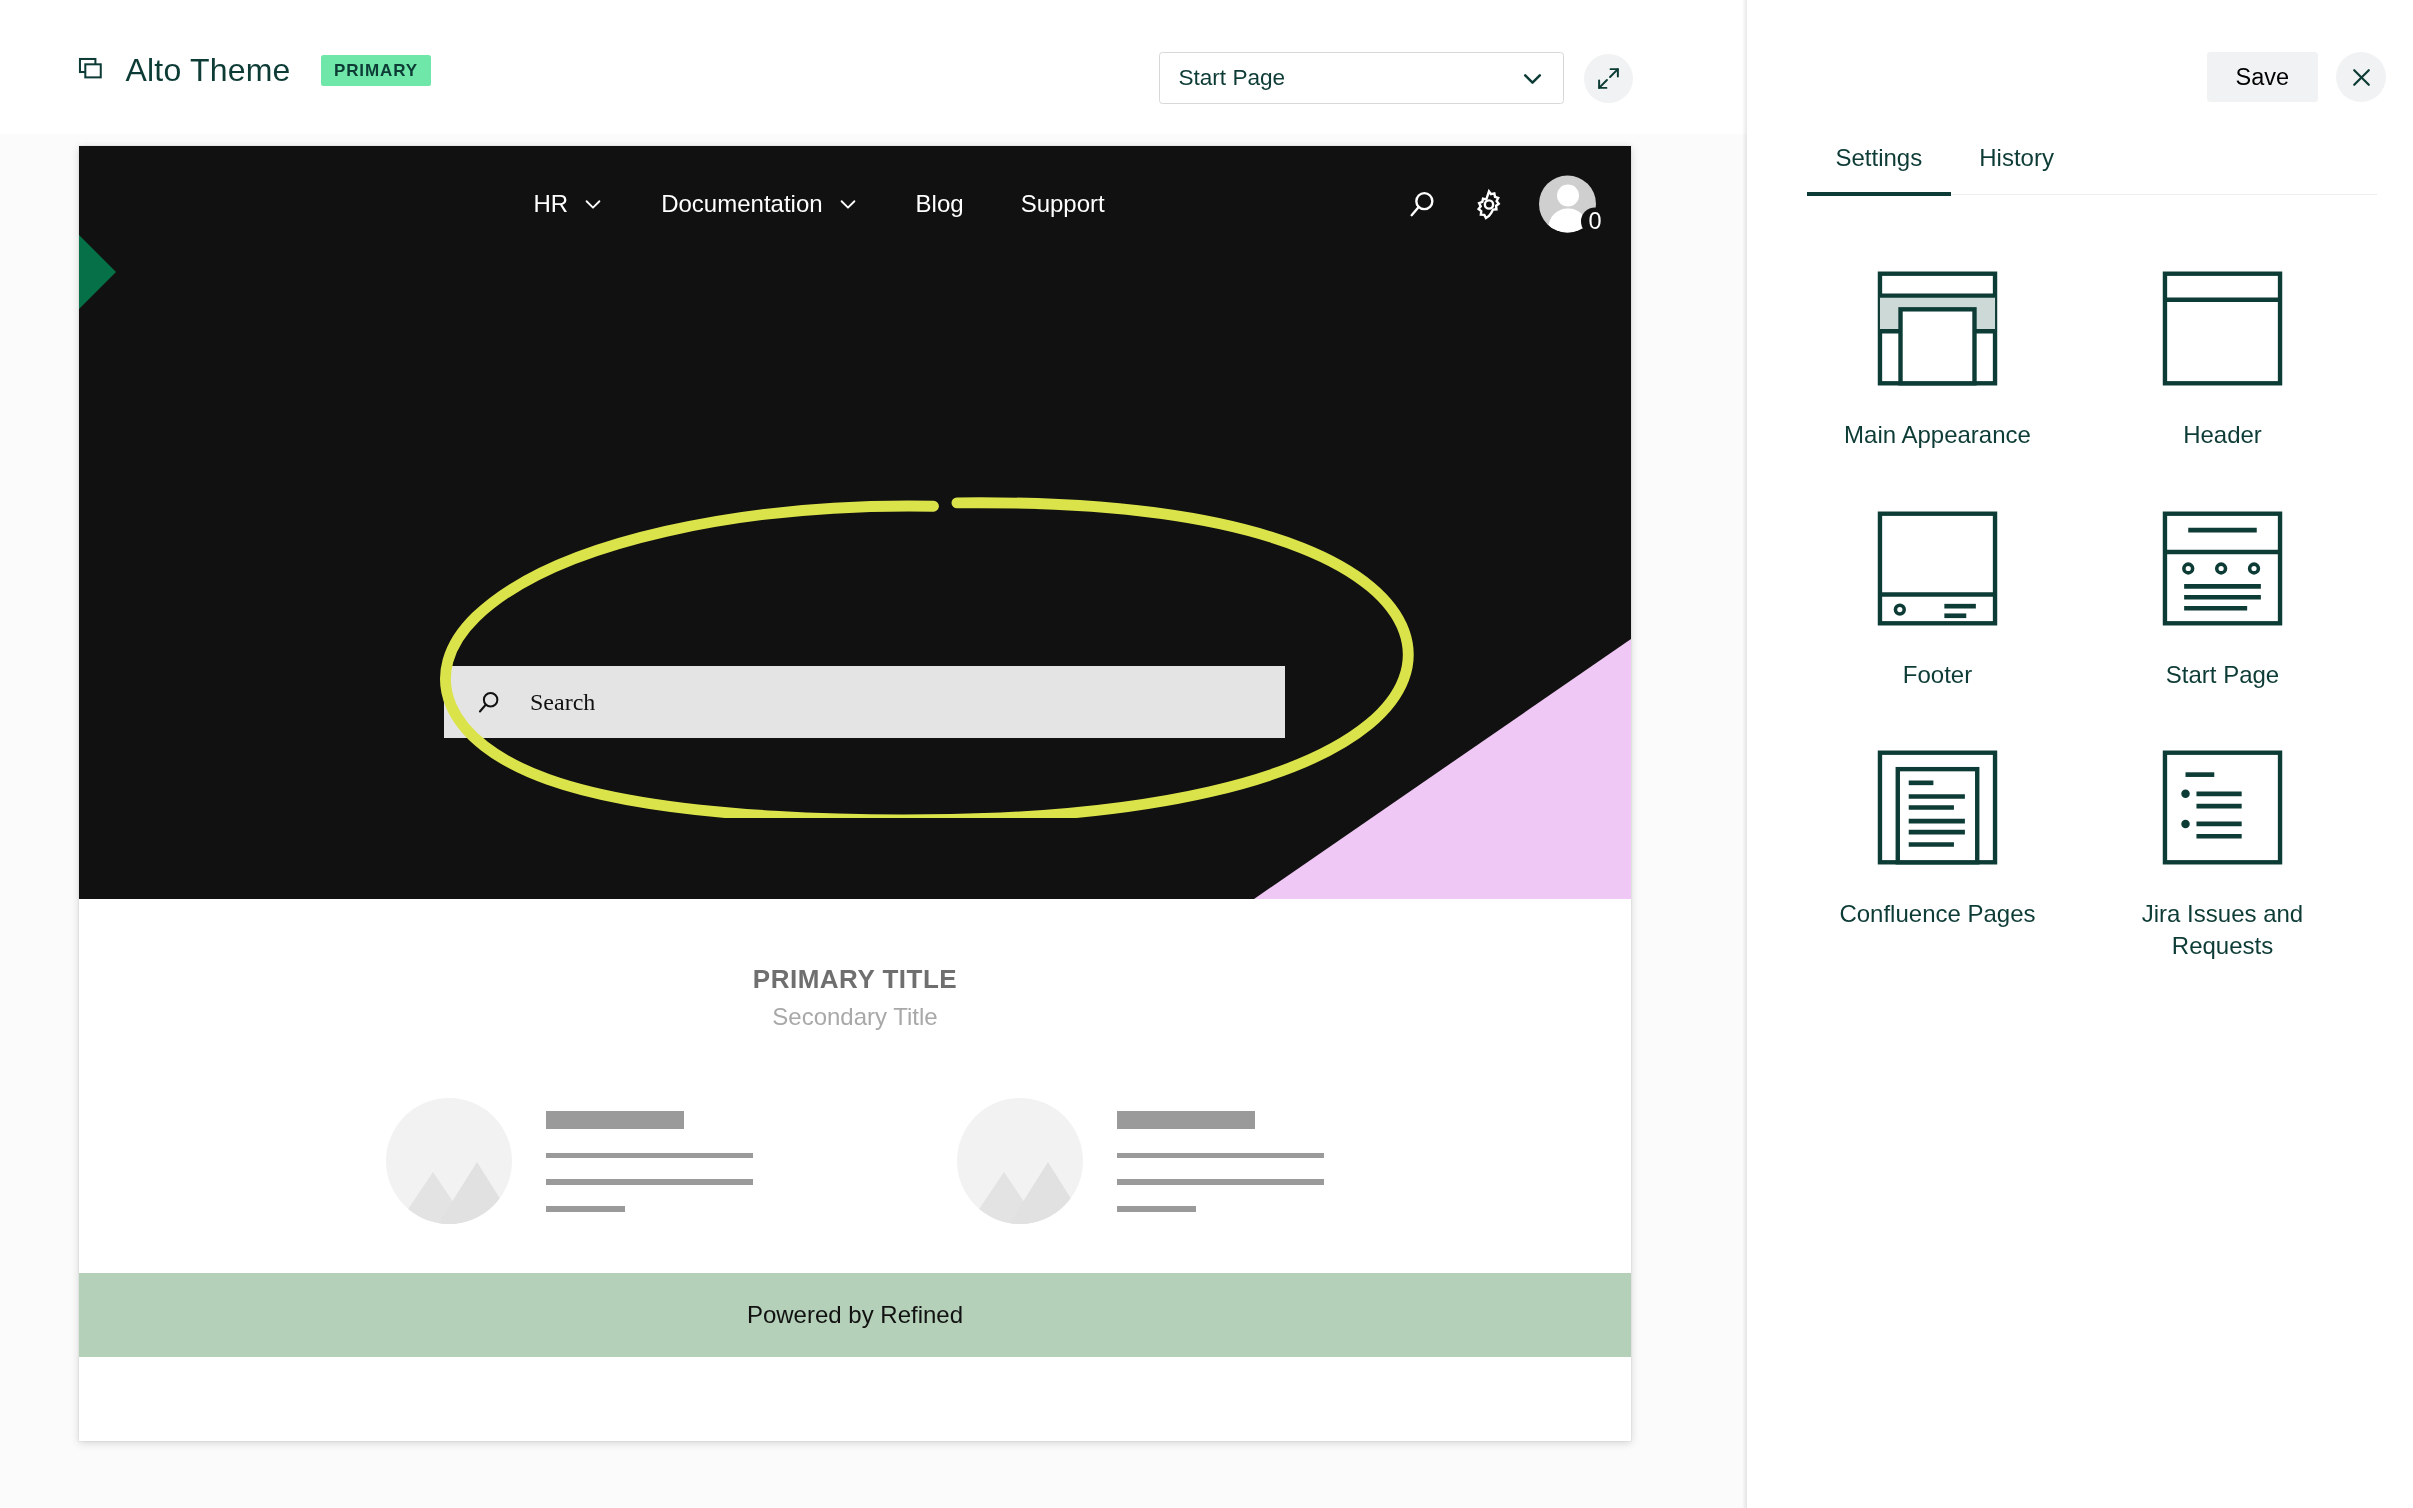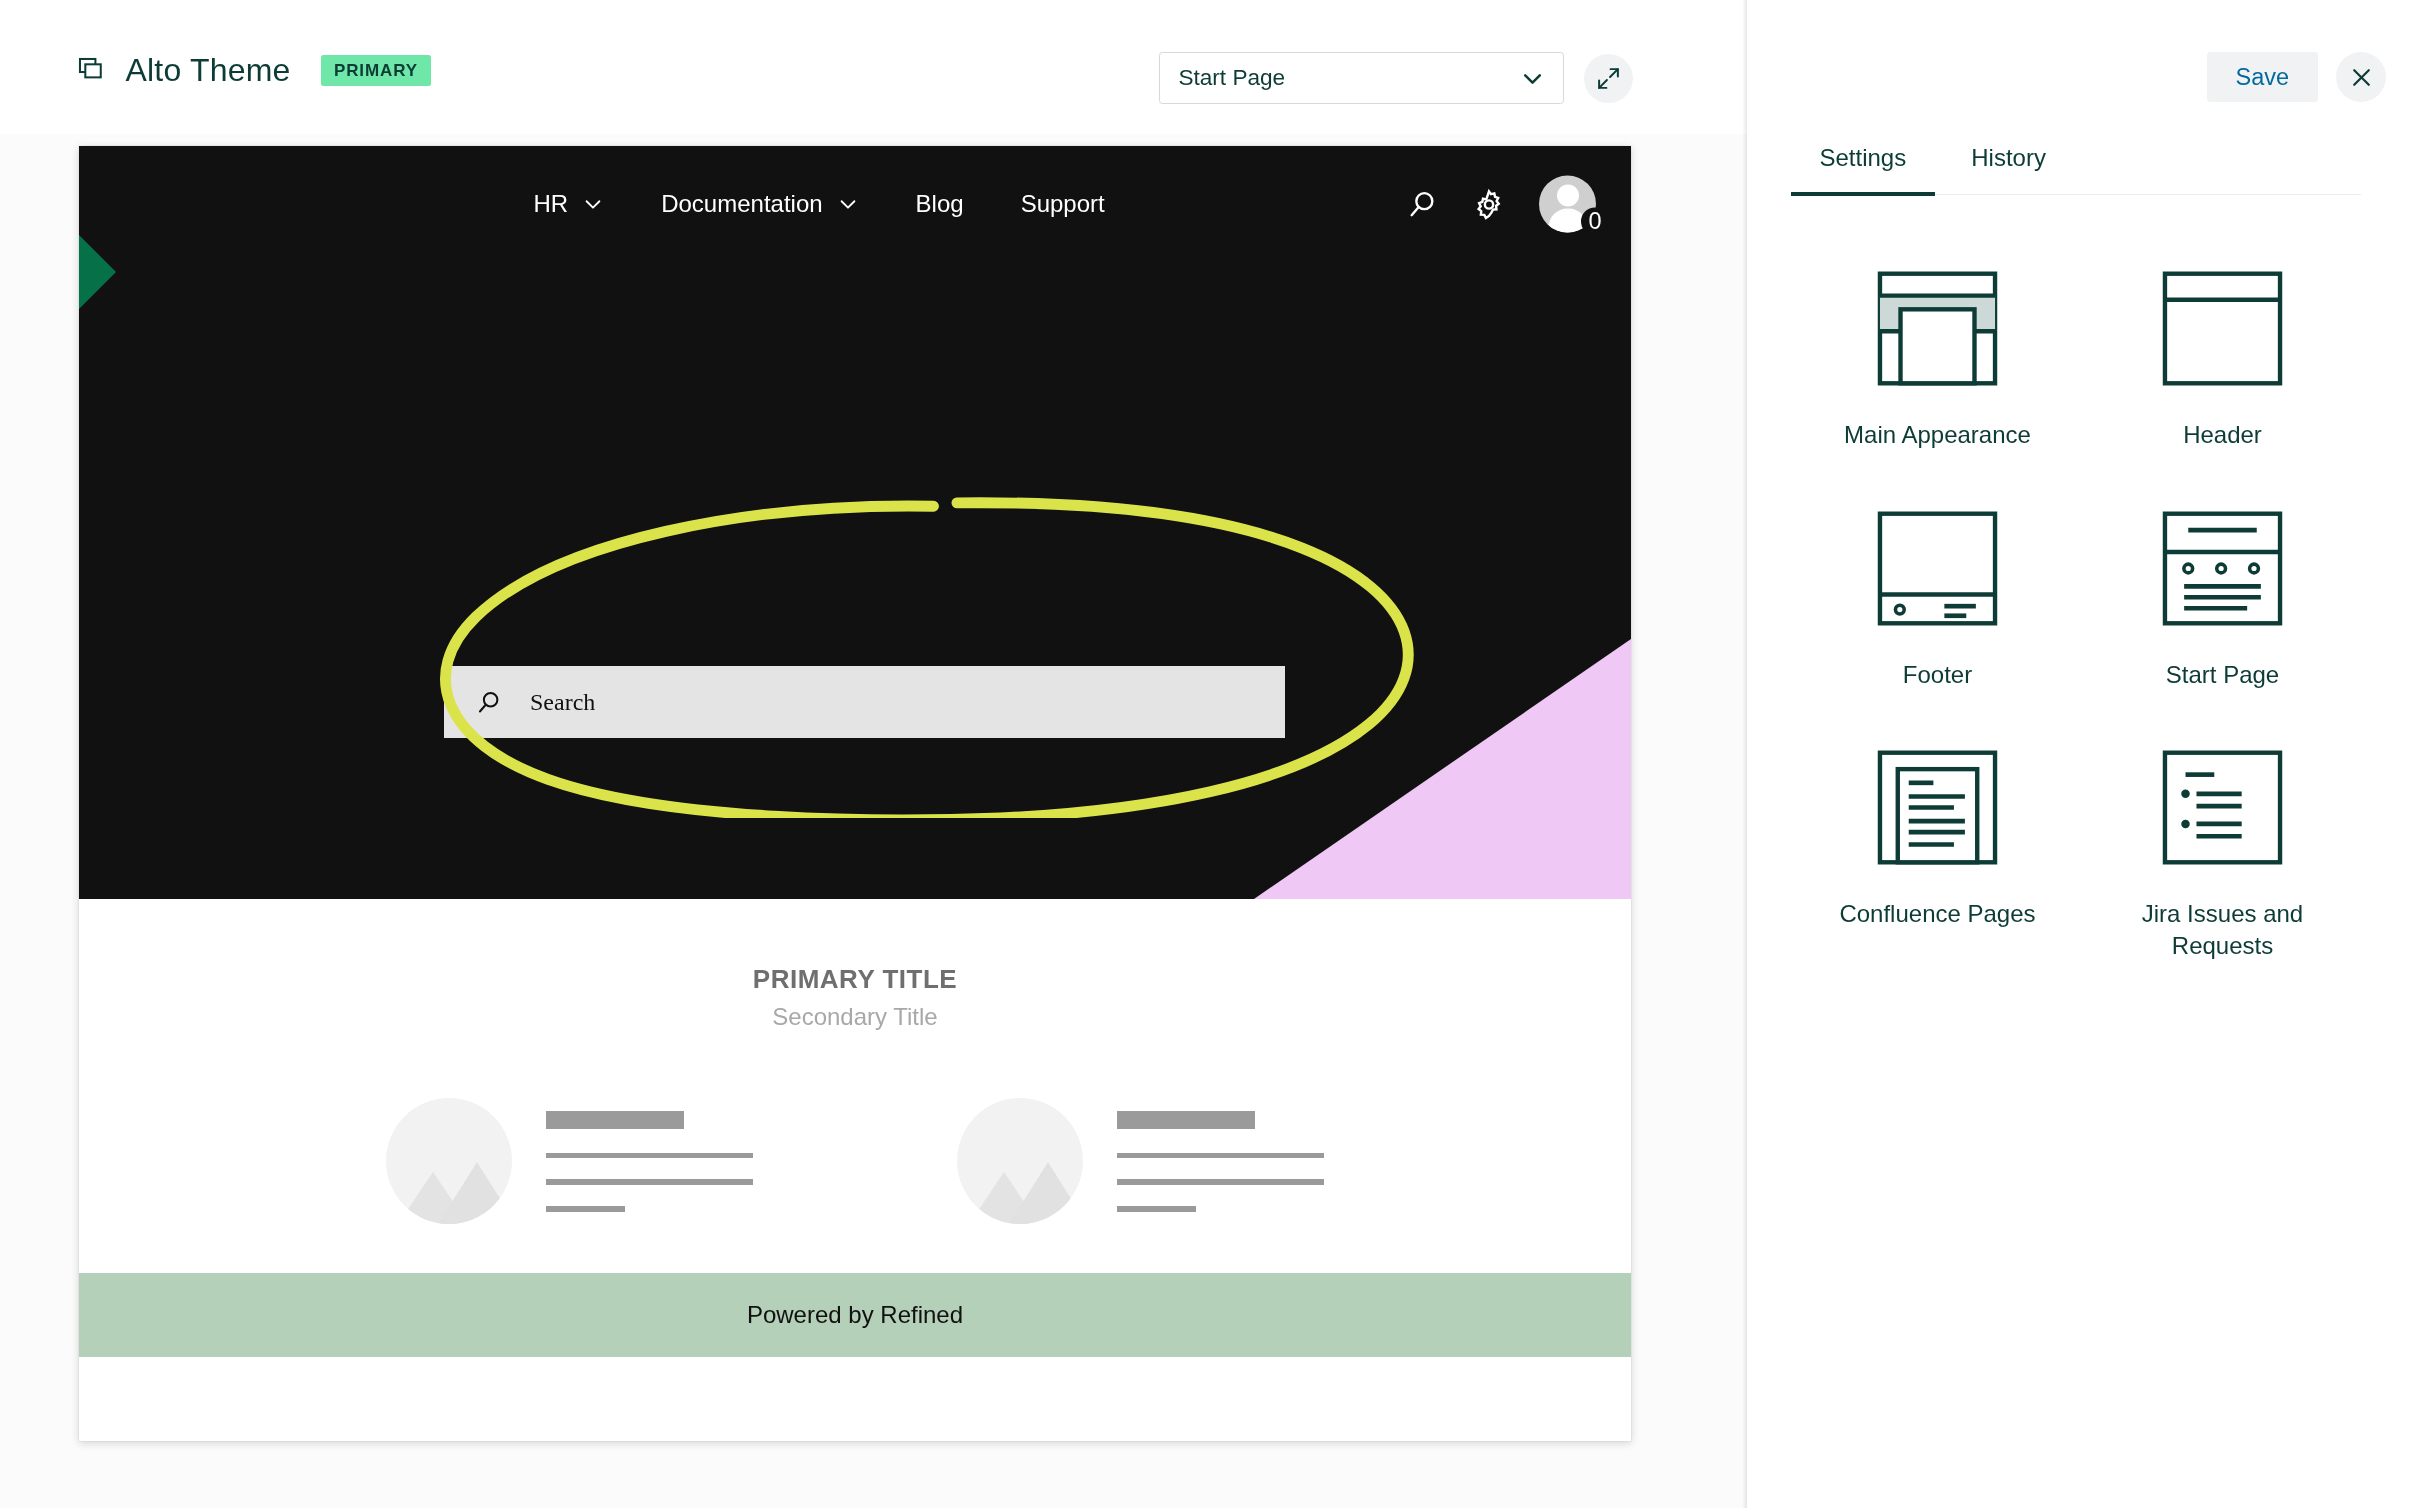--- a/index.html
+++ b/index.html
@@ -178,32 +178,32 @@
   
   .right-pane {
     position: relative; width: 666px; height: 1508px;
     background: #ffffff; flex: none;
   }
   .rp-header {
     position: absolute; right: 27px; top: 52px;
     display: flex; align-items: center; gap: 18.4px;
   }
   .save-btn {
-    background: #f1f2f3; color: #0369a1;
+    background: #f1f2f3; color: #000000;
     font-size: 23.5px; padding: 11.7px 28.5px; border: none; border-radius: 3.4px;
     font-family: "Liberation Sans", sans-serif;
   }
   .close-btn {
     width: 50px; height: 50px; border-radius: 50%;
     background: #f1f2f3; display: flex; align-items: center; justify-content: center;
   }
   .close-btn svg { width: 25px; height: 25px; }
   .tabs {
-    position: absolute; left: 44px; top: 144px; width: 570px;
-    display: flex; gap: 8px; border-bottom: 1.7px solid #eceded;
+    position: absolute; left: 60px; top: 144px; width: 570px;
+    display: flex; gap: 0; border-bottom: 1.7px solid #eceded;
   }
   .tab {
     font-size: 24px; color: #0d3b35; padding: 0 28.5px 22px;
     position: relative; white-space: nowrap;
   }
   .tab.active::after {
     content: ""; position: absolute; left: 0; right: 0; bottom: -1.7px;
     height: 4.2px; background: #0d3b35;
   }
   .grid {

